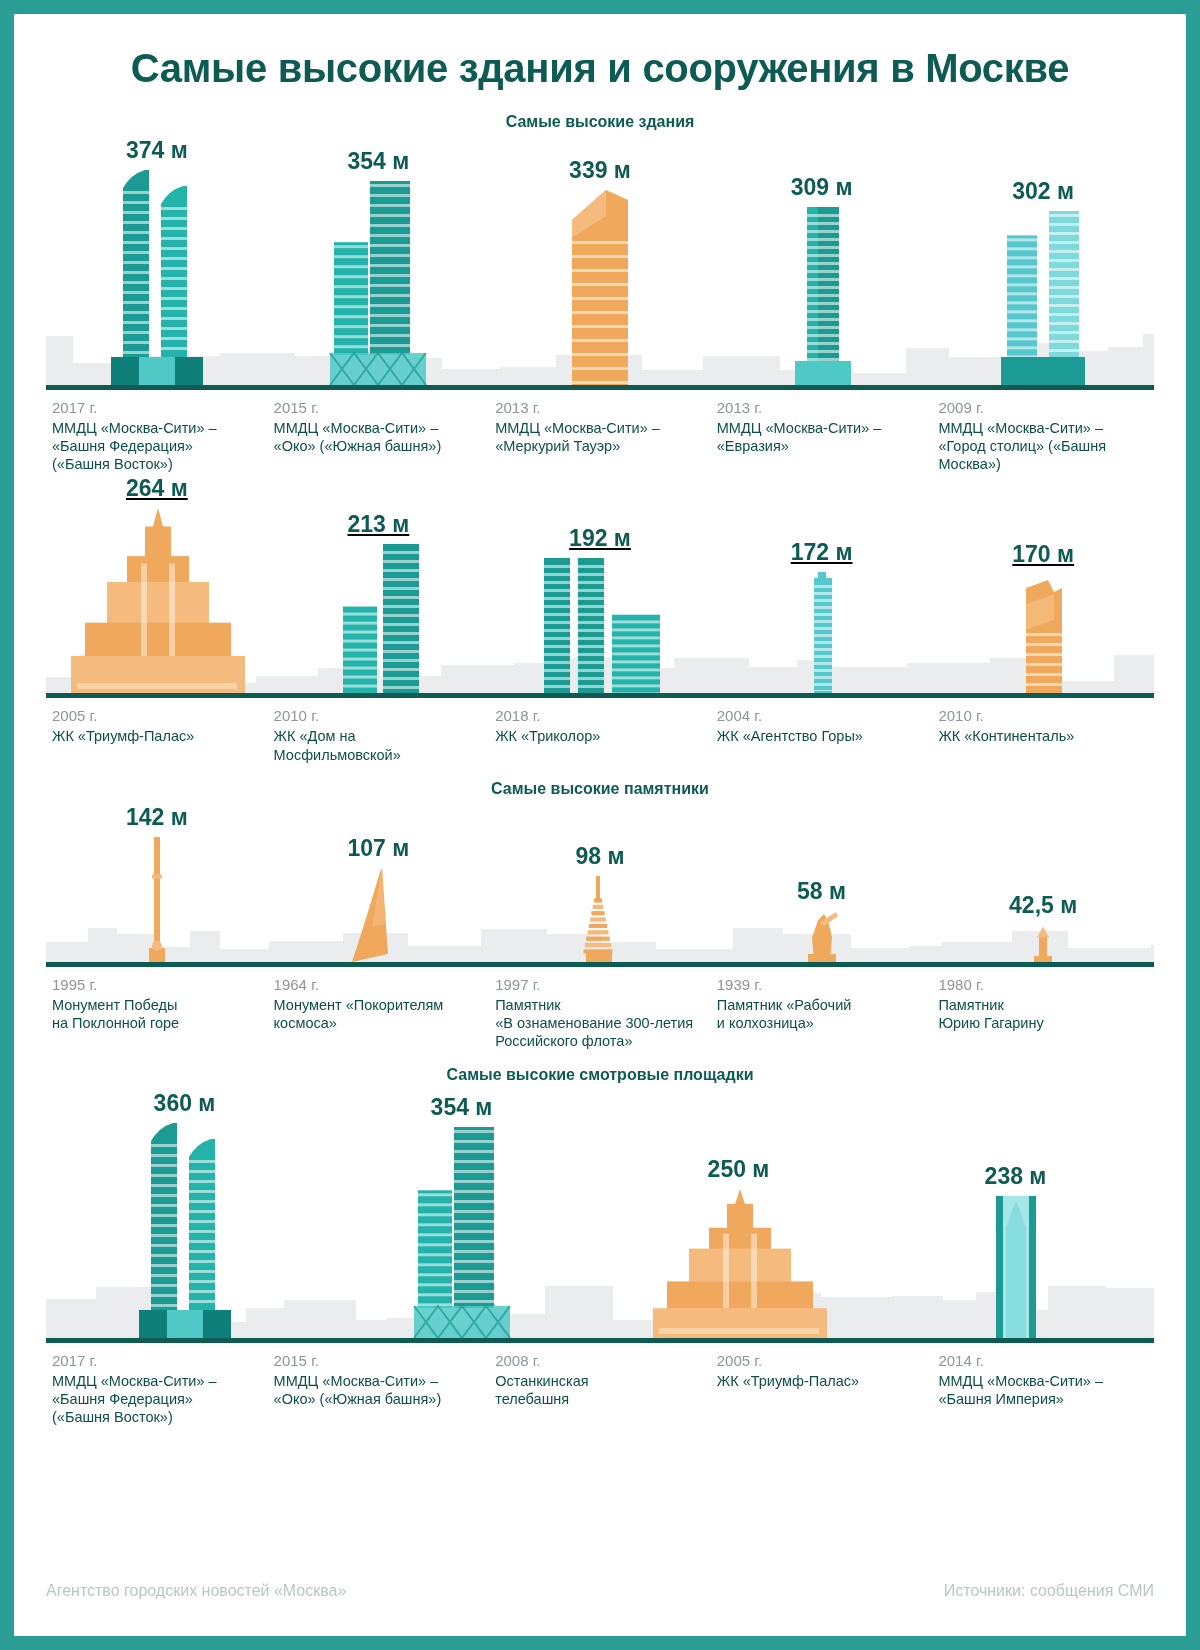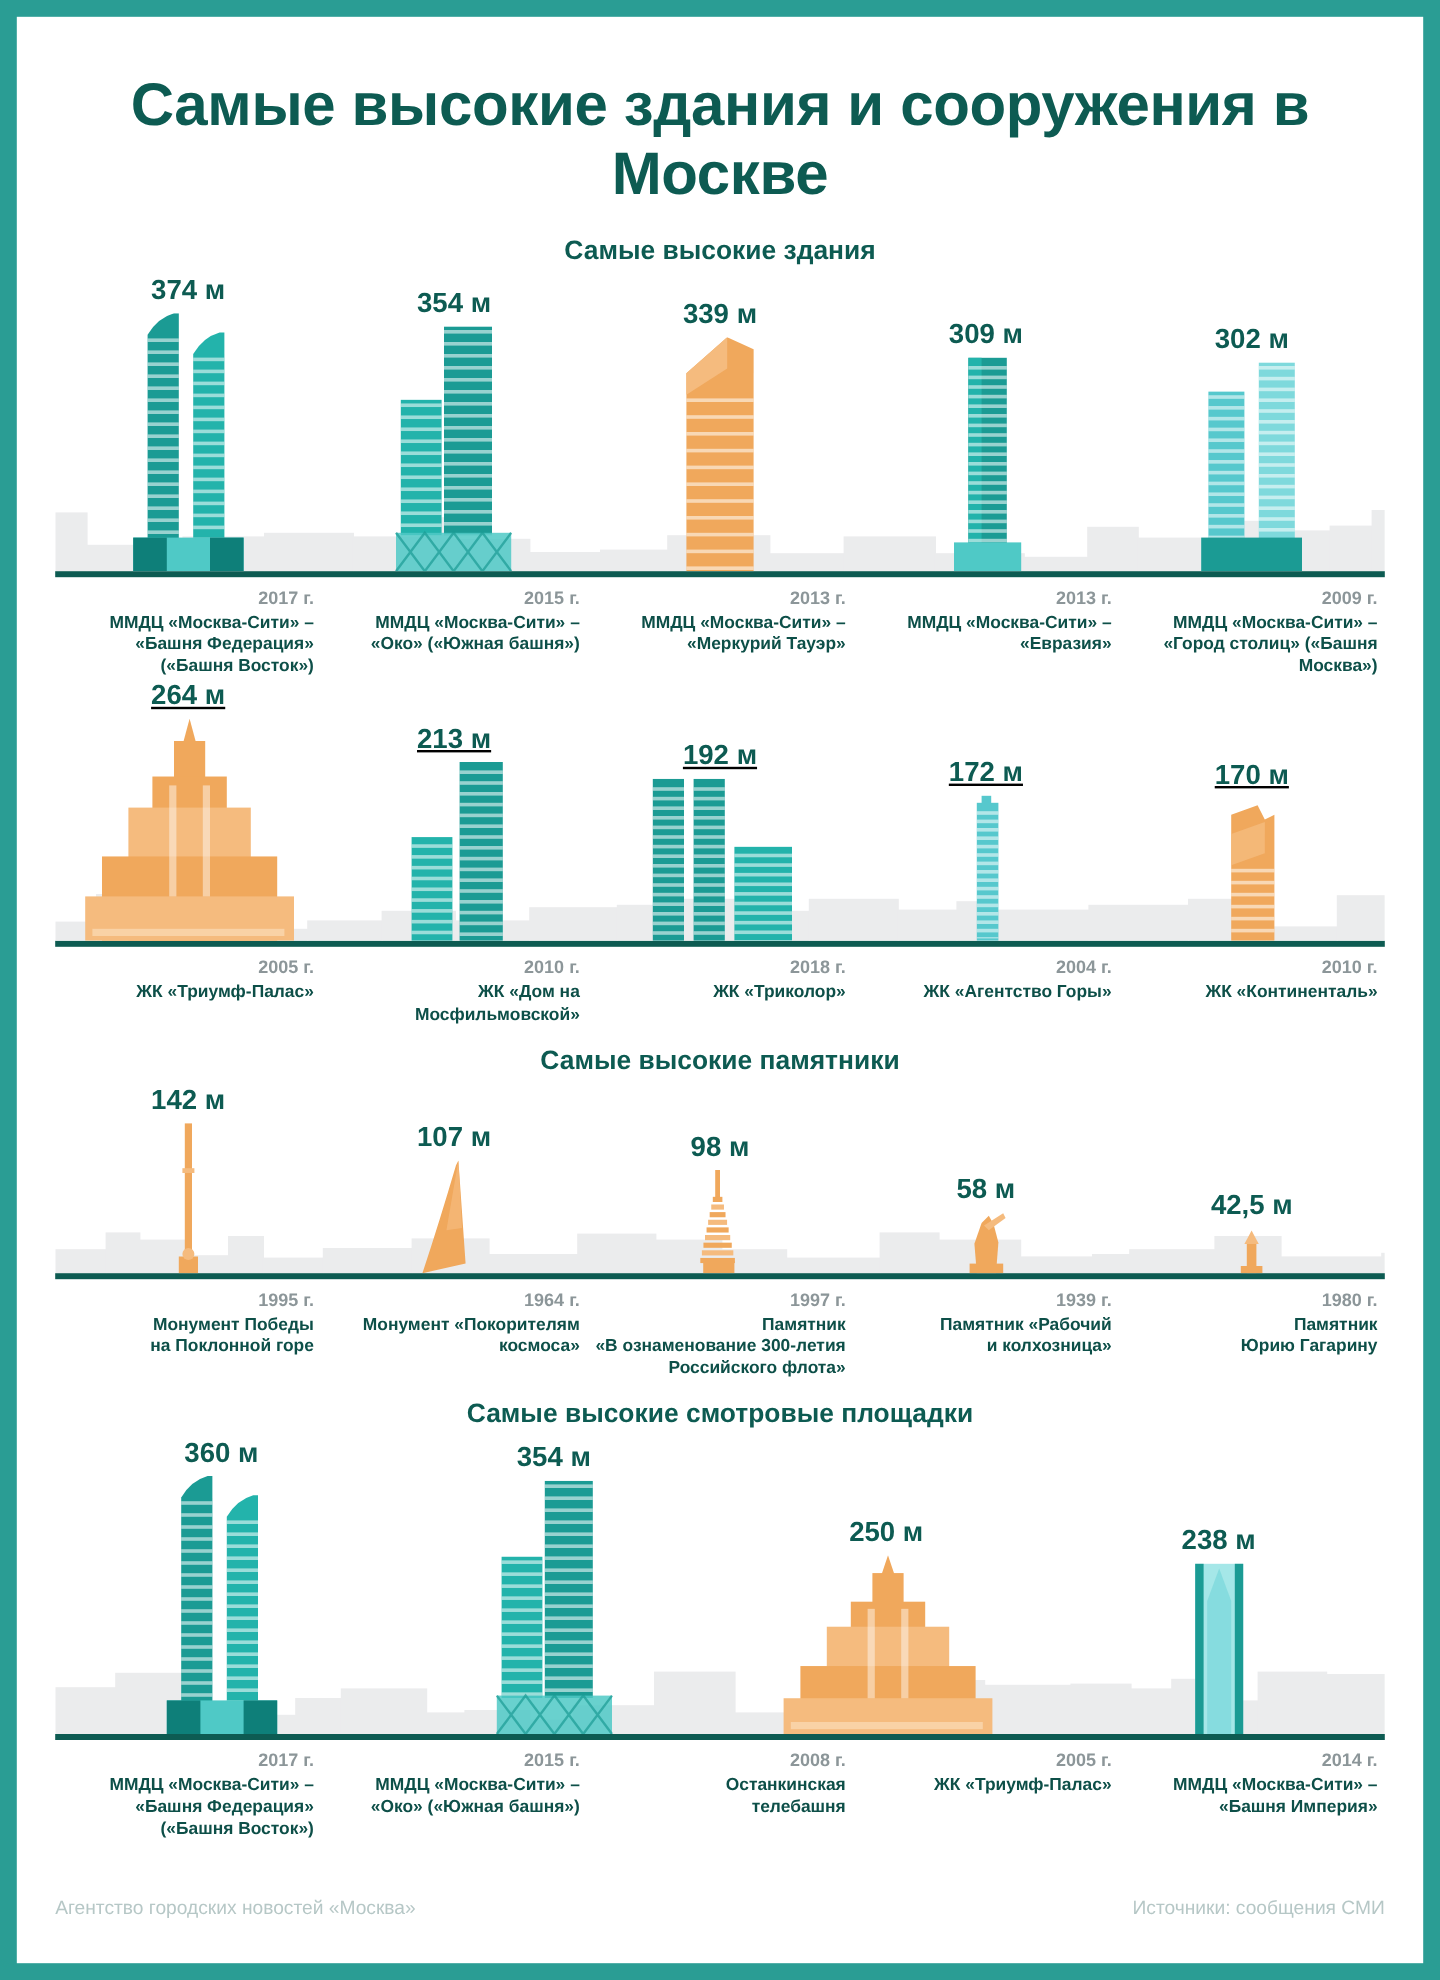--- a/index.html
+++ b/index.html
@@ -25,31 +25,31 @@
     width: 1172px;
     height: 1622px;
     background: #ffffff;
     overflow: hidden;
   }
 
   
   .main-title {
     text-align: center;
     color: #0d5b52;
-    font-size: 50px;
+    font-size: 40px;
     font-weight: bold;
     letter-spacing: -0.3px;
-    padding-top: 44px;
+    padding-top: 32px;
     padding-bottom: 6px;
   }
 
   .section-title {
     text-align: center;
     color: #0d5b52;
-    font-size: 22px;
+    font-size: 16px;
     font-weight: bold;
     margin-top: 16px;
     margin-bottom: 4px;
   }
 
   
   .section { position: relative; padding: 0 32px; }
 
   .plot {
     position: relative;
@@ -98,23 +98,22 @@
 
   
   .captions {
     display: flex;
     width: 1108px;
     margin: 0 auto;
     padding-top: 9px;
   }
   .cap {
     flex: 1 1 0;
-    text-align: right;
+    text-align: left;
     padding: 0 6px;
-    font-weight: bold;
   }
   .cap .year {
     color: #8c9699;
     font-size: 15px;
     margin-bottom: 3px;
   }
   .cap .name {
     color: #0d4f48;
     font-size: 14.5px;
     line-height: 1.25;

